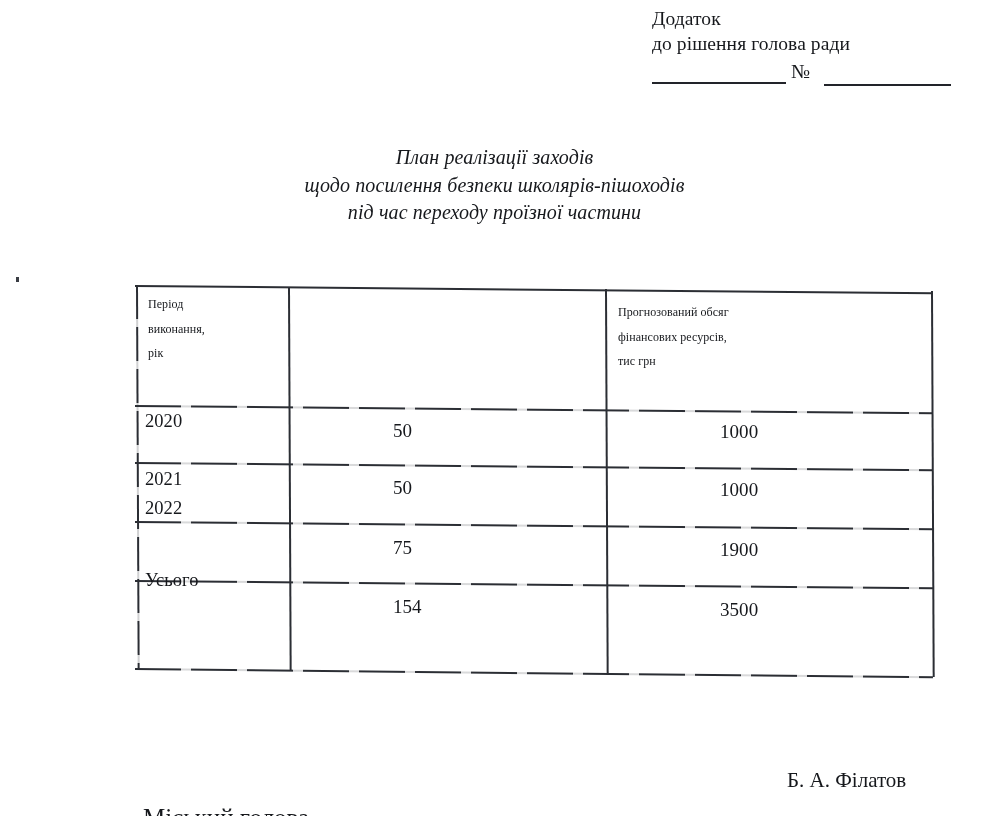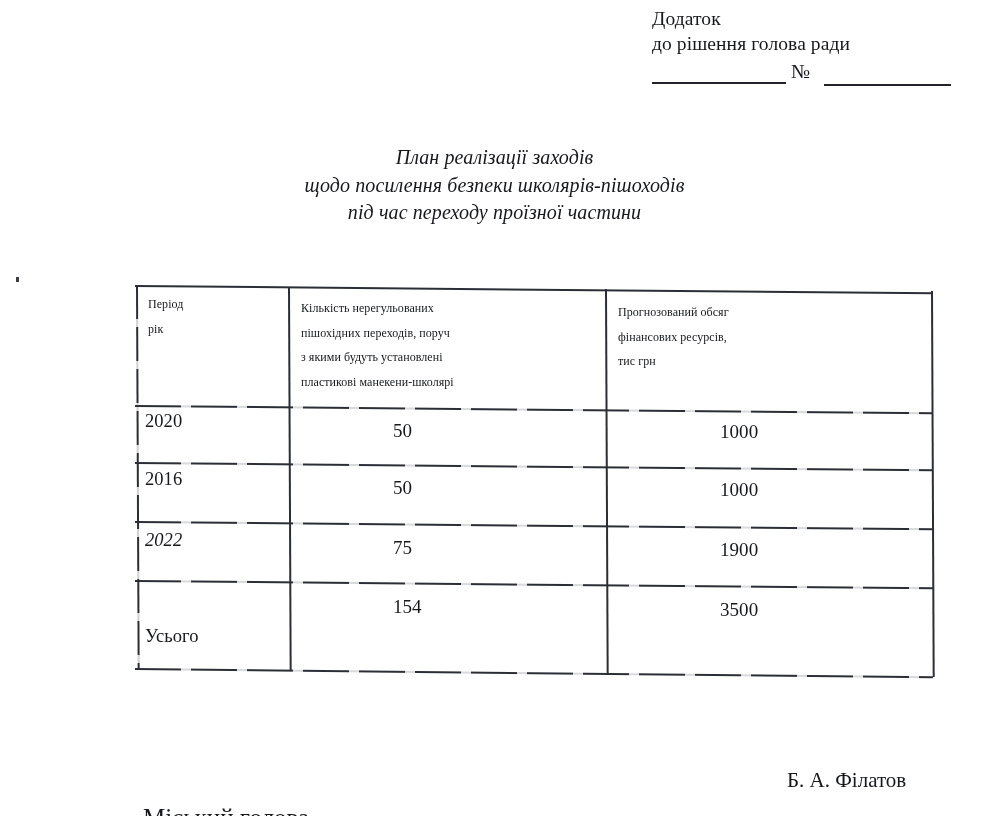--- a/index.html
+++ b/index.html
@@ -181,56 +181,51 @@
     <div class="hrule faint" style="left:135px; top:580px; width:798px; transform:rotate(0.52deg);"></div>
     <div class="hrule faint" style="left:135px; top:668px; width:798px; transform:rotate(0.60deg);"></div>
 
     <div class="vrule faint" style="left:136px; top:285px; height:384px; transform:rotate(-0.25deg);"></div>
     <div class="vrule" style="left:288px; top:287px; height:384px; transform:rotate(-0.25deg);"></div>
     <div class="vrule" style="left:605px; top:289px; height:386px; transform:rotate(-0.25deg);"></div>
     <div class="vrule" style="left:931px; top:291px; height:386px; transform:rotate(-0.25deg);"></div>
 
     <div class="cell head" style="left:148px; top:292px; width:135px;">
       <div>Період</div>
+      <div>виконання,</div>
       <div>рік</div>
     </div>
 
-    <div class="cell head" style="left:301px; top:296px; width:300px;">
-      <div>Кількість нерегульованих</div>
-      <div>пішохідних переходів, поруч</div>
-      <div>з якими будуть установлені</div>
-      <div>пластикові манекени-школярі</div>
-    </div>
 
     <div class="cell head" style="left:618px; top:300px; width:310px;">
       <div>Прогнозований обсяг</div>
       <div>фінансових ресурсів,</div>
       <div>тис грн</div>
     </div>
 
     <div class="cell">
       <div class="cell" style="left:145px; top:409px;">2020</div>
       <div class="cell num" style="left:393px; top:419px; width:100px;">50</div>
       <div class="cell num" style="left:720px; top:420px; width:100px;">1000</div>
     </div>
 
     <div class="cell">
-      <div class="cell" style="left:145px; top:467px;">2016</div>
+      <div class="cell" style="left:145px; top:467px;">2021</div>
       <div class="cell num" style="left:393px; top:476px; width:100px;">50</div>
       <div class="cell num" style="left:720px; top:478px; width:100px;">1000</div>
     </div>
 
     <div class="cell">
-      <div class="cell" style="left:145px; top:528px;font-style:italic;">2022</div>
+      <div class="cell" style="left:145px; top:496px;">2022</div>
       <div class="cell num" style="left:393px; top:536px; width:100px;">75</div>
       <div class="cell num" style="left:720px; top:538px; width:100px;">1900</div>
     </div>
 
     <div class="cell">
-      <div class="cell" style="left:145px; top:624px;">Усього</div>
+      <div class="cell" style="left:145px; top:568px;">Усього</div>
       <div class="cell num" style="left:393px; top:595px; width:100px;">154</div>
       <div class="cell num" style="left:720px; top:598px; width:100px;">3500</div>
     </div>
 
   </div>
 
   <div class="sig-left">Міський голова</div>
   <div class="sig-right">Б. А. Філатов</div>
 
 </div>

